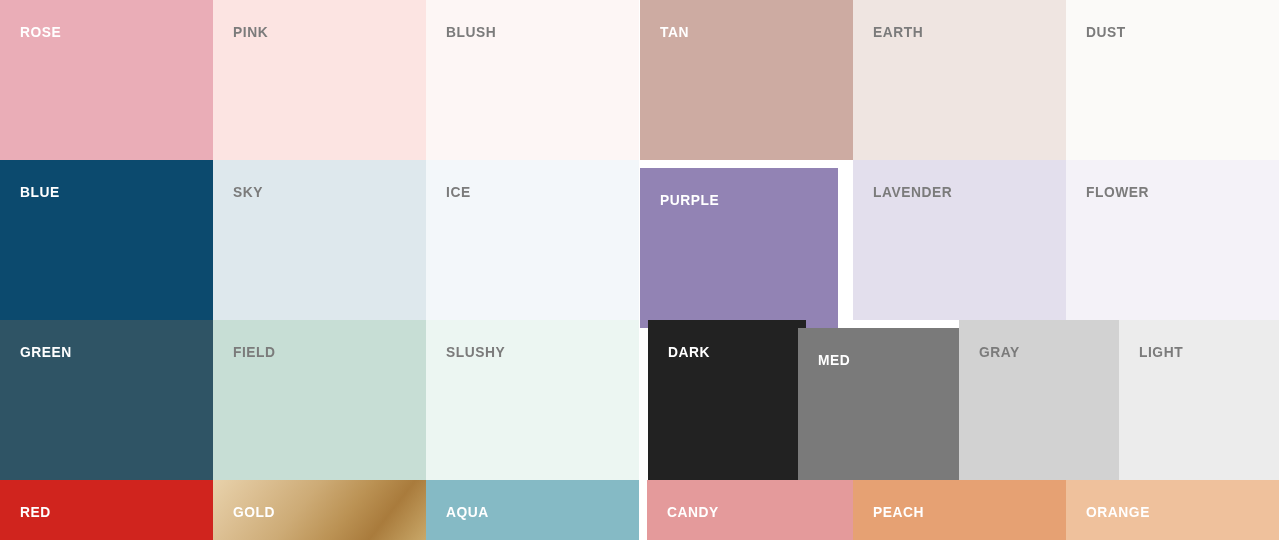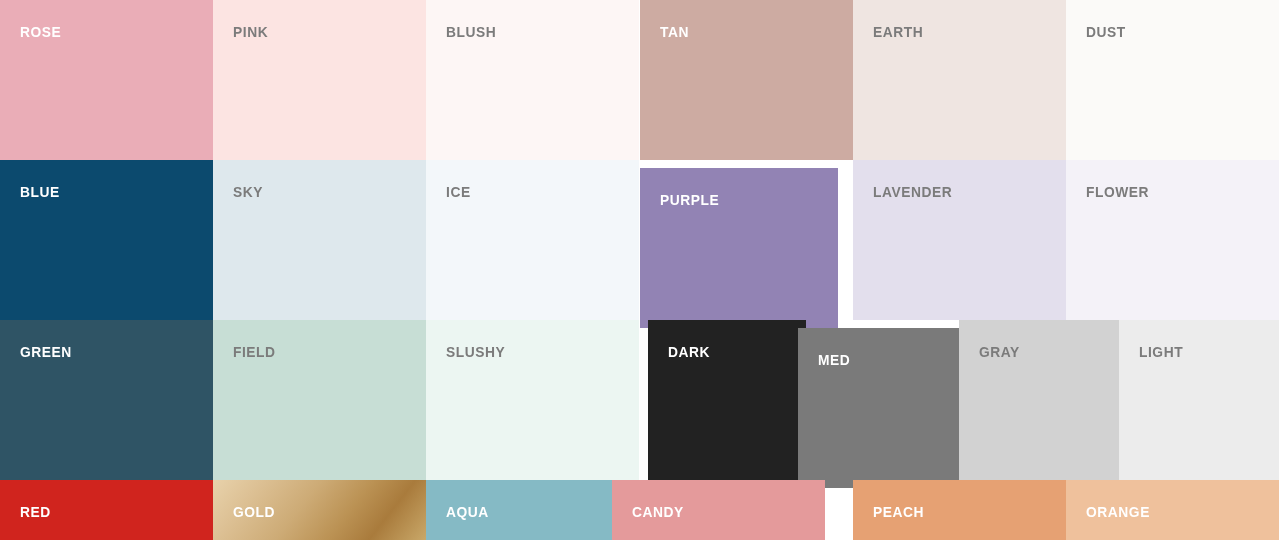--- a/index.html
+++ b/index.html
@@ -100,21 +100,21 @@
     </div>
     <div class="swatch row4" style="left: 0px; top: 480px; width: 213.17px; height: 68px; background: rgb(208, 36, 30);">
       <span class="swatch-label label-light">RED</span>
     </div>
     <div class="swatch row4" style="left: 213.17px; top: 480px; width: 213.17px; height: 60px; background: linear-gradient(128deg, rgb(232, 210, 171) 0%, rgb(221, 193, 149) 18%, rgb(205, 171, 118) 42%, rgb(187, 146, 84) 62%, rgb(169, 123, 60) 78%, rgb(201, 168, 105) 100%);">
       <span class="swatch-label label-light">GOLD</span>
     </div>
     <div class="swatch row4" style="left: 426.33px; top: 480px; width: 213.17px; height: 60px; background: rgb(133, 186, 197); padding-left: 20px;">
       <span class="swatch-label label-light">AQUA</span>
     </div>
-    <div class="swatch row4" style="left: 612px; top: 480px; width: 213.17px; height: 60px; background: rgb(228, 154, 155);">
+    <div class="swatch row4" style="left: 647px; top: 480px; width: 213.17px; height: 60px; background: rgb(228, 154, 155);">
       <span class="swatch-label label-light">CANDY</span>
     </div>
     <div class="swatch row4" style="left: 852.67px; top: 480px; width: 213.17px; height: 60px; background: rgb(230, 161, 115);">
       <span class="swatch-label label-light">PEACH</span>
     </div>
     <div class="swatch row4" style="left: 1065.83px; top: 480px; width: 213.17px; height: 60px; background: rgb(239, 193, 156);">
       <span class="swatch-label label-light">ORANGE</span>
     </div>
   </div>
 

